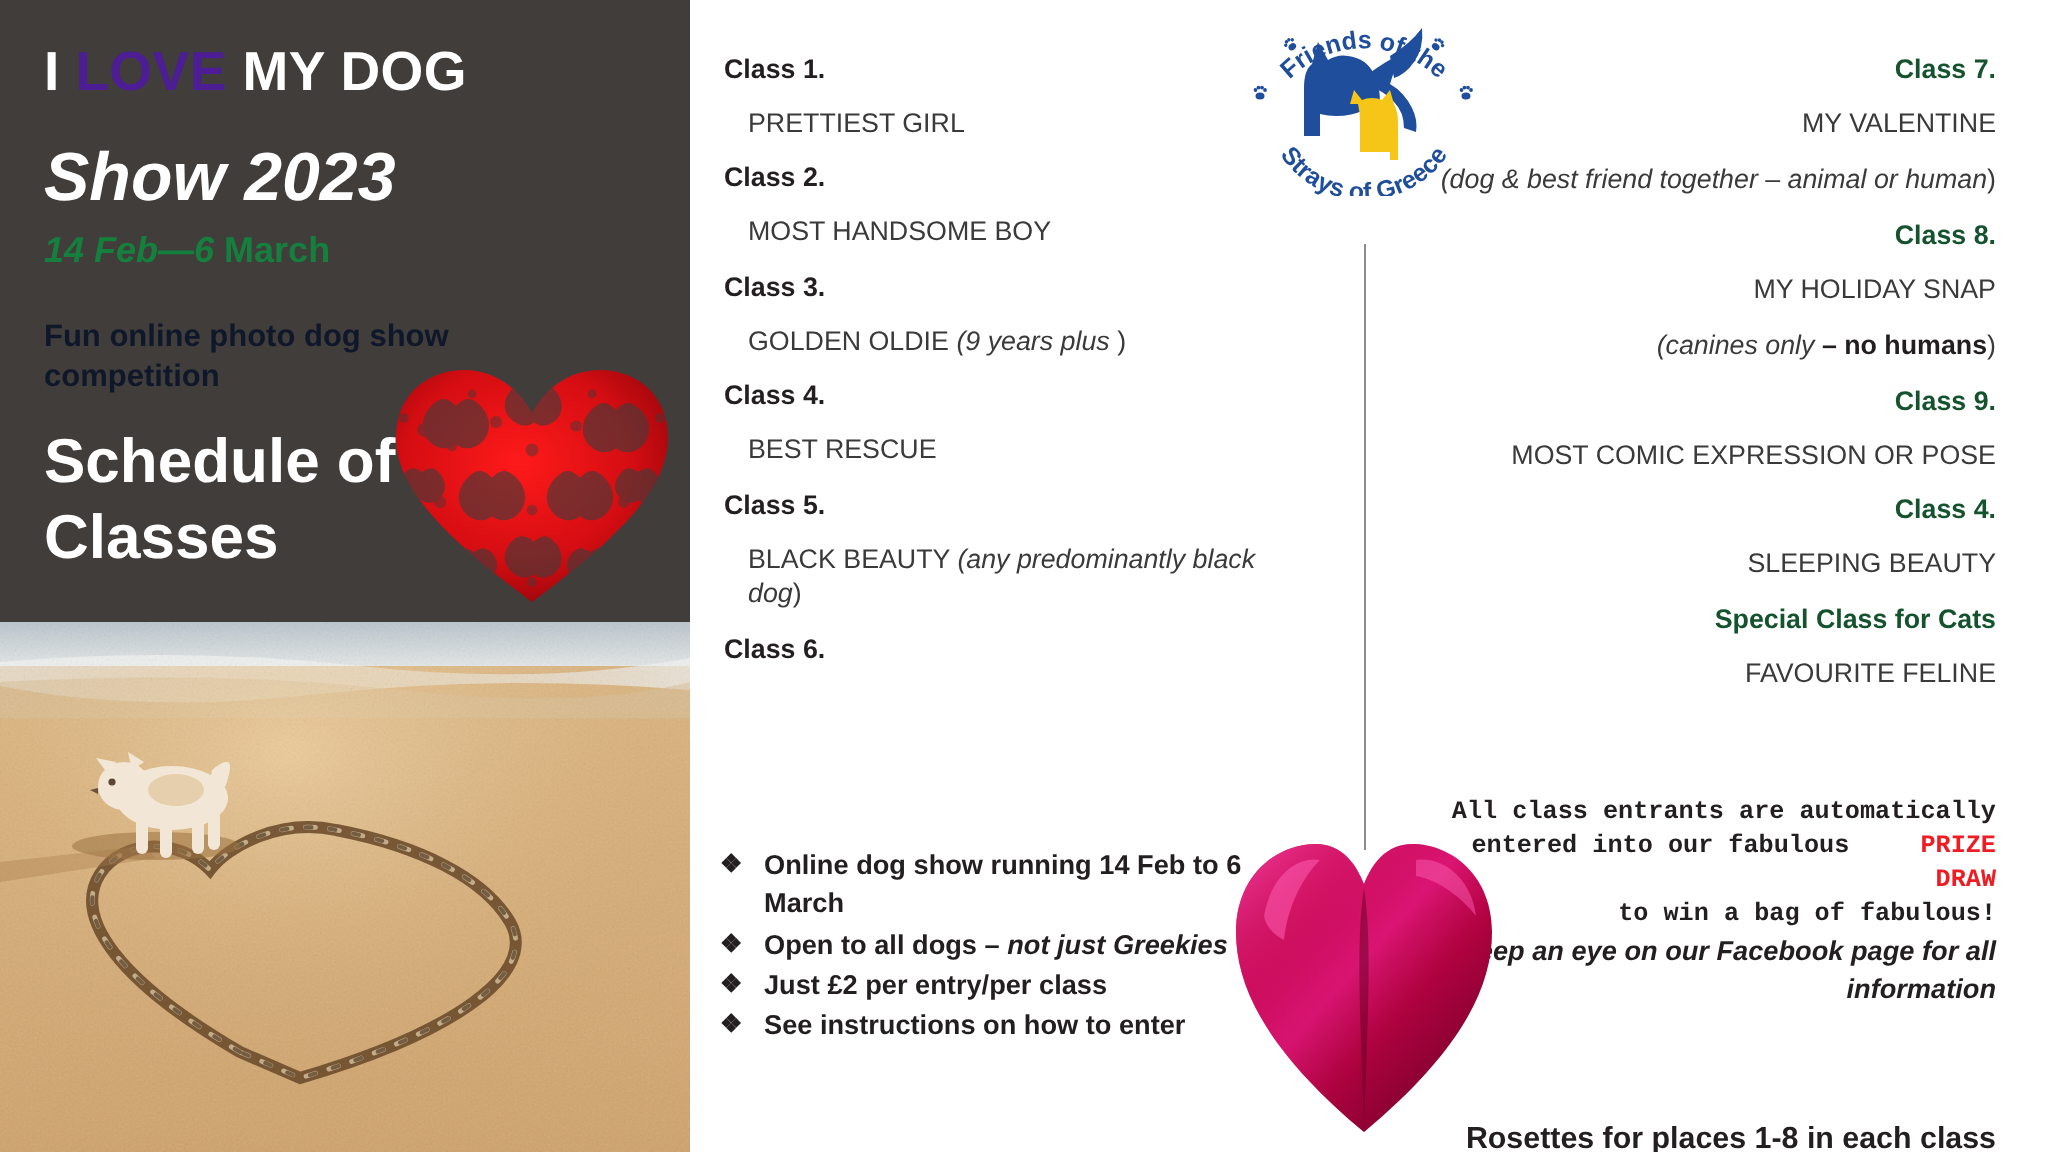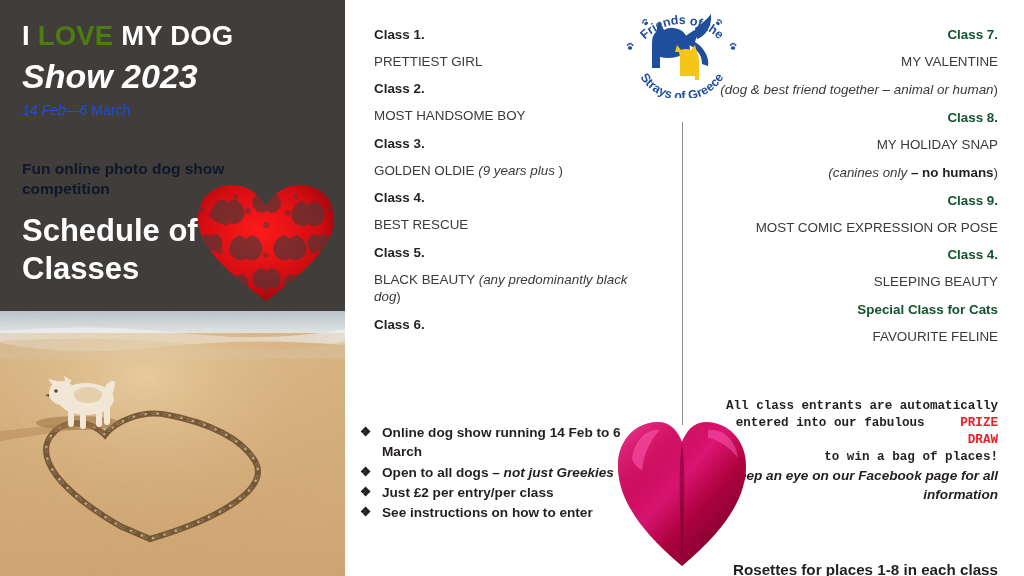--- a/index.html
+++ b/index.html
@@ -20,27 +20,27 @@
   }
   .left-grey{
     position:absolute;left:0;top:0;width:345px;height:311px;
     background:#403d3b;
   }
   .title-block{position:absolute;left:22px;top:22px;width:300px;}
   .t-main{
     font-size:27.5px;font-weight:bold;color:#ffffff;letter-spacing:.2px;
     line-height:1.05;white-space:nowrap;
   }
-  .t-main .love{color:#4d7c0f;}
+  .t-main .love{color:#4c1d95;}
   .t-show{
     font-size:34px;font-weight:bold;font-style:italic;color:#ffffff;
-    line-height:1.18;margin-top:5px;white-space:nowrap;
+    line-height:1.18;margin-top:18px;white-space:nowrap;
   }
   .t-dates{
-    font-size:14px;font-weight:normal;color:#1d4ed8;margin-top:6px;
+    font-size:18px;font-weight:bold;color:#15803d;margin-top:6px;
     white-space:nowrap;
   }
   .t-dates .ital{font-style:italic;}
   .t-fun{
     position:absolute;left:22px;top:159px;width:262px;
     font-size:15.5px;font-weight:bold;color:#0f172a;line-height:1.28;
   }
   .t-sched{
     position:absolute;left:22px;top:212px;width:230px;
     font-size:31px;font-weight:bold;color:#ffffff;line-height:1.22;
@@ -56,21 +56,21 @@
     position:absolute;left:0;top:311px;width:345px;height:265px;
     overflow:hidden;
   }
 
   
   .mid-col{
     position:absolute;left:360px;top:0;width:295px;height:576px;
   }
   .cls-head{
     font-size:13.4px;font-weight:bold;color:#231f20;
-    margin:0 0 11px 14px;
+    margin:0 0 11px 2px;
   }
   .cls-body{
     font-size:13.4px;color:#3a3a3a;line-height:1.3;
     margin:0 0 11px 14px;
   }
   .cls-body i{font-style:italic;}
   .cls-body b{font-weight:bold;color:#231f20;}
   .class-list{position:absolute;left:0;top:27px;width:295px;}
 
   .bullets{
@@ -403,21 +403,21 @@
       <div>
         <div class="r-head">Special Class for Cats</div>
         <div class="r-body"><span>FAVOURITE FELINE</span></div>
       </div>
 
     </div>
 
     <div class="prize">
       <div>All class entrants are automatically</div>
       <div><span>entered into our fabulous </span><span class="pd">PRIZE DRAW</span></div>
-      <div>to win a bag of places!</div>
+      <div>to win a bag of fabulous!</div>
     </div>
 
     <div class="facebook">Keep an eye on our Facebook page for all information</div>
     <div class="rosettes">Rosettes for places 1-8 in each class</div>
   </div>
 
   <div class="big-heart">
     <svg viewBox="0 0 132 156" width="132" height="156">
       <defs>
         <linearGradient id="gh" x1="0" y1="0" x2="1" y2="1">

